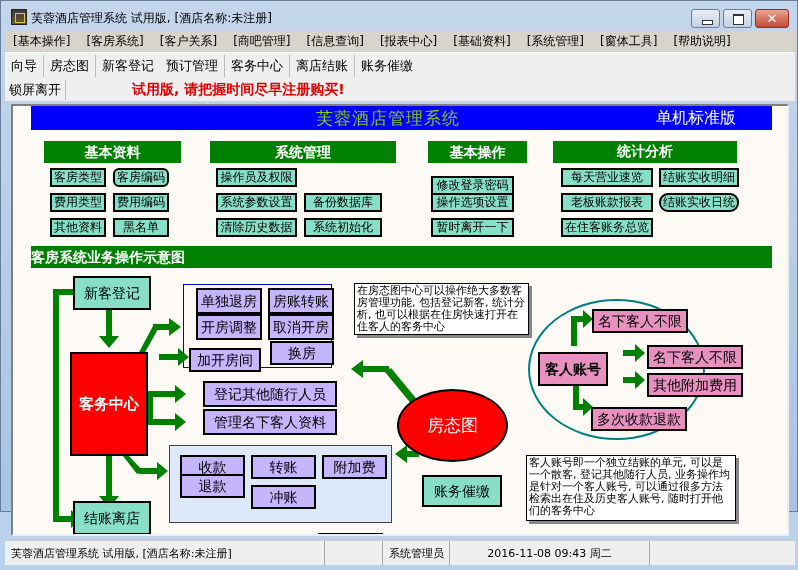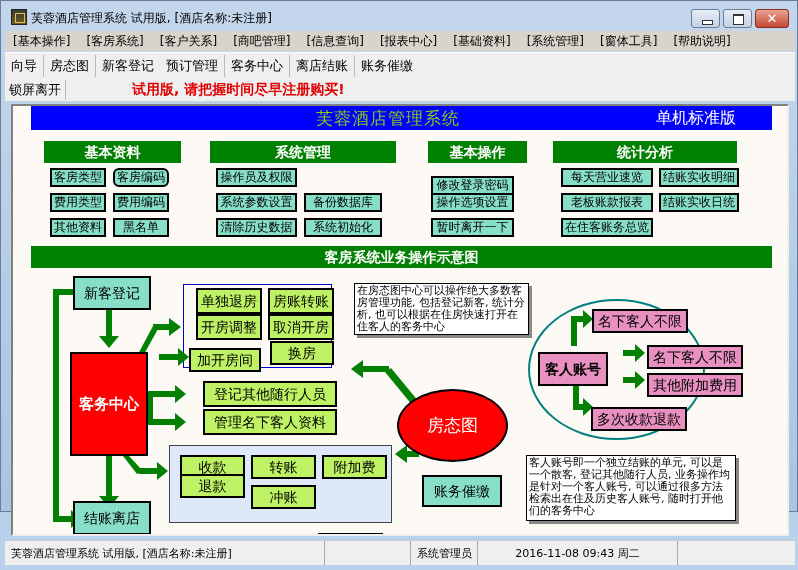--- a/index.html
+++ b/index.html
@@ -28,24 +28,24 @@
   .trial-msg { margin-left: 66px; color: #e00000; font-weight: bold; font-size: 14px; }
 
   .content { position: absolute; left: 10px; top: 103px; width: 778px; height: 432px; background: #fdfaf5; border: 2px solid #808080; border-right-color: #eee; border-bottom-color: #eee; overflow: hidden; }
   .banner { position: absolute; left: 18px; top: 0; width: 741px; height: 24px; background: #0000ff; }
   .banner-title { position: absolute; left: 285px; top: 0; color: #84cc16; font-family: "DejaVu Serif", serif; font-size: 17px; line-height: 24px; letter-spacing: 1px; }
   .banner-sub { position: absolute; left: 625px; top: 0; color: #fff; font-size: 16px; line-height: 24px; }
 
   .sect-head { position: absolute; top: 35px; height: 22px; background: #008000; color: #fff; font-weight: bold; font-size: 14px; text-align: center; line-height: 22px; }
   .fbtn { position: absolute; height: 19px; background: #88dfc8; border: 2px solid #000; font-size: 12px; text-align: center; line-height: 15px; white-space: nowrap; }
 
-  .diag-head { position: absolute; left: 18px; top: 140px; width: 741px; height: 22px; background: #008000; color: #fff; font-size: 14px; font-weight: bold; text-align: center; line-height: 22px; }
+  .diag-head { position: absolute; left: 18px; top: 140px; width: 741px; height: 22px; background: #008000; color: #fff; font-size: 14px; font-weight: bold; text-align: left; line-height: 22px; }
 
   .teal-box { position: absolute; background: #88dfc8; border: 2px solid #000; font-size: 14px; text-align: center; }
-  .orange-box { position: absolute; background: #bef264; border: 2px solid #000; font-size: 14px; text-align: center; }
+  .orange-box { position: absolute; background: #c4b5fd; border: 2px solid #000; font-size: 14px; text-align: center; }
   .pink-box { position: absolute; background: #e890c0; border: 2px solid #000; font-size: 14px; text-align: center; }
   .red-rect { position: absolute; background: #ff0000; border: 2px solid #000; color: #fff; font-weight: bold; font-size: 15px; display: flex; align-items: center; justify-content: center; }
   .red-ellipse { position: absolute; background: #ff0000; border: 2px solid #000; border-radius: 50%; color: #fff; font-size: 17px; display: flex; align-items: center; justify-content: center; }
   .note { position: absolute; background: #fff; border: 1px solid #000; box-shadow: 3px 3px 0 #888; font-size: 11px; line-height: 12px; padding: 1px 2px; }
   .blue-frame { position: absolute; border: 1px solid #0000cc; }
   .lightblue-frame { position: absolute; background: #dde8f8; border: 1px solid #444; }
   .ellipse-frame { position: absolute; border: 2px solid #008080; border-radius: 50%; background: #fdfaf5; }
   svg.arrows { position: absolute; left: 0; top: 0; }
 
   .statusbar { position: absolute; left: 4px; top: 539px; width: 790px; height: 25px; background: #efefef; border-top: 1px solid #ccc; display: flex; }
@@ -94,21 +94,21 @@
 
   <div class="content">
     <div class="banner">
       <span class="banner-title">芙蓉酒店管理系统</span>
       <span class="banner-sub">单机标准版</span>
     </div>
 
     <div class="sect-head" style="left:31px;width:137px;">基本资料</div>
     <div class="sect-head" style="left:197px;width:186px;">系统管理</div>
     <div class="sect-head" style="left:415px;width:99px;">基本操作</div>
-    <div class="sect-head" style="left:540px;width:184px;">统计分析</div>
+    <div class="sect-head" style="left:540px;width:184px;font-family:Liberation Serif, serif;">统计分析</div>
 
     <div class="fbtn" style="left:37px;top:62px;width:56px;">客房类型</div>
     <div class="fbtn" style="left:100px;top:62px;width:56px;border-radius:6px;">客房编码</div>
     <div class="fbtn" style="left:37px;top:87px;width:56px;">费用类型</div>
     <div class="fbtn" style="left:100px;top:87px;width:56px;">费用编码</div>
     <div class="fbtn" style="left:37px;top:112px;width:56px;">其他资料</div>
     <div class="fbtn" style="left:100px;top:112px;width:56px;">黑名单</div>
 
     <div class="fbtn" style="left:203px;top:62px;width:81px;">操作员及权限</div>
     <div class="fbtn" style="left:203px;top:87px;width:81px;">系统参数设置</div>
@@ -116,21 +116,21 @@
     <div class="fbtn" style="left:203px;top:112px;width:81px;">清除历史数据</div>
     <div class="fbtn" style="left:291px;top:112px;width:78px;">系统初始化</div>
 
     <div class="fbtn" style="left:418px;top:62px;width:83px;margin-top:8px;">修改登录密码</div>
     <div class="fbtn" style="left:418px;top:87px;width:83px;text-align:center;">操作选项设置</div>
     <div class="fbtn" style="left:418px;top:112px;width:83px;">暂时离开一下</div>
 
     <div class="fbtn" style="left:548px;top:62px;width:92px;">每天营业速览</div>
     <div class="fbtn" style="left:646px;top:62px;width:80px;">结账实收明细</div>
     <div class="fbtn" style="left:548px;top:87px;width:92px;">老板账款报表</div>
-    <div class="fbtn" style="left:646px;top:87px;width:80px;">结账实收日统</div>
+    <div class="fbtn" style="left:646px;top:87px;width:80px;border-radius:9px;">结账实收日统</div>
     <div class="fbtn" style="left:548px;top:112px;width:92px;">在住客账务总览</div>
 
     <div class="diag-head">客房系统业务操作示意图</div>
 
     <div class="blue-frame" style="left:170px;top:178px;width:149px;height:84px;"></div>
     <div class="lightblue-frame" style="left:156px;top:339px;width:223px;height:78px;"></div>
     <div class="ellipse-frame" style="left:515px;top:193px;width:177px;height:141px;"></div>
 
     <svg class="arrows" width="778" height="432">
       <g fill="#008000" stroke="#008000">
@@ -215,16 +215,16 @@
     <div class="pink-box" style="left:579px;top:203px;width:96px;height:24px;line-height:20px;">名下客人不限</div>
     <div class="pink-box" style="left:634px;top:239px;width:96px;height:24px;line-height:20px;">名下客人不限</div>
     <div class="pink-box" style="left:634px;top:267px;width:96px;height:24px;line-height:20px;">其他附加费用</div>
     <div class="pink-box" style="left:578px;top:301px;width:96px;height:24px;line-height:20px;">多次收款退款</div>
 
     <div class="note" style="left:513px;top:349px;width:210px;height:66px;">客人账号即一个独立结账的单元, 可以是一个散客, 登记其他随行人员, 业务操作均是针对一个客人账号, 可以通过很多方法检索出在住及历史客人账号, 随时打开他们的客务中心</div>
   </div>
 
   <div class="statusbar">
     <div class="sb-cell" style="width:320px;">芙蓉酒店管理系统 试用版, [酒店名称:未注册]</div>
-    <div class="sb-cell" style="width:68px;margin-left:85px;border-left:1px solid #aaa;text-align:left;">系统管理员</div>
+    <div class="sb-cell" style="width:68px;margin-left:57px;border-left:1px solid #aaa;text-align:left;">系统管理员</div>
     <div class="sb-cell" style="width:200px;text-align:center;">2016-11-08 09:43 周二</div>
   </div>
 </div>
 
 </body></html>

